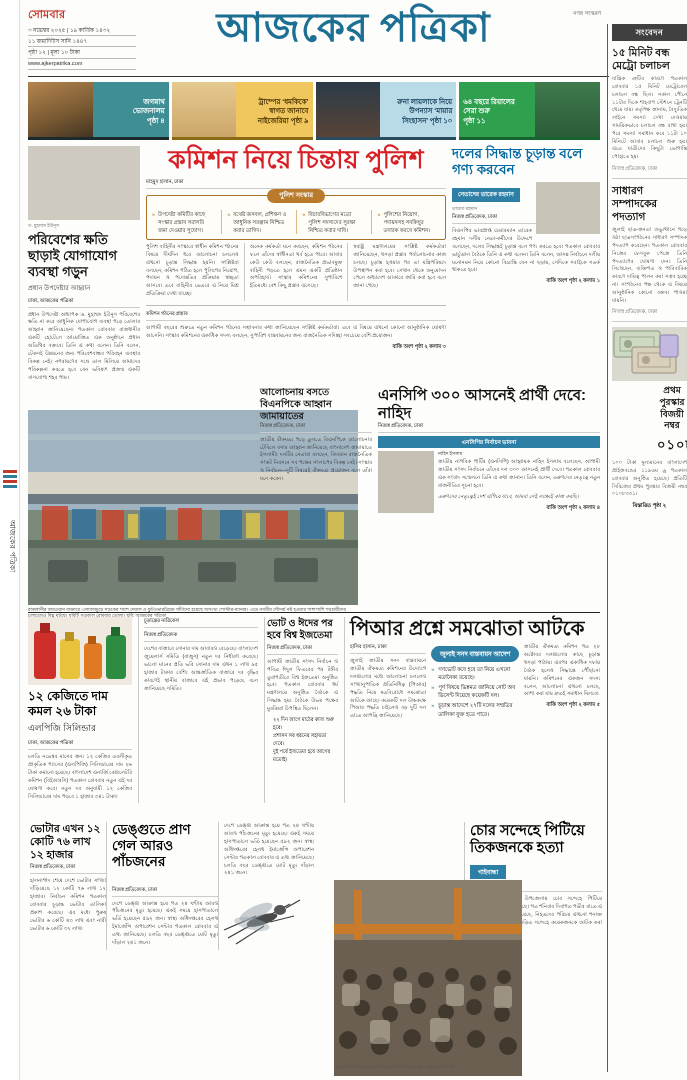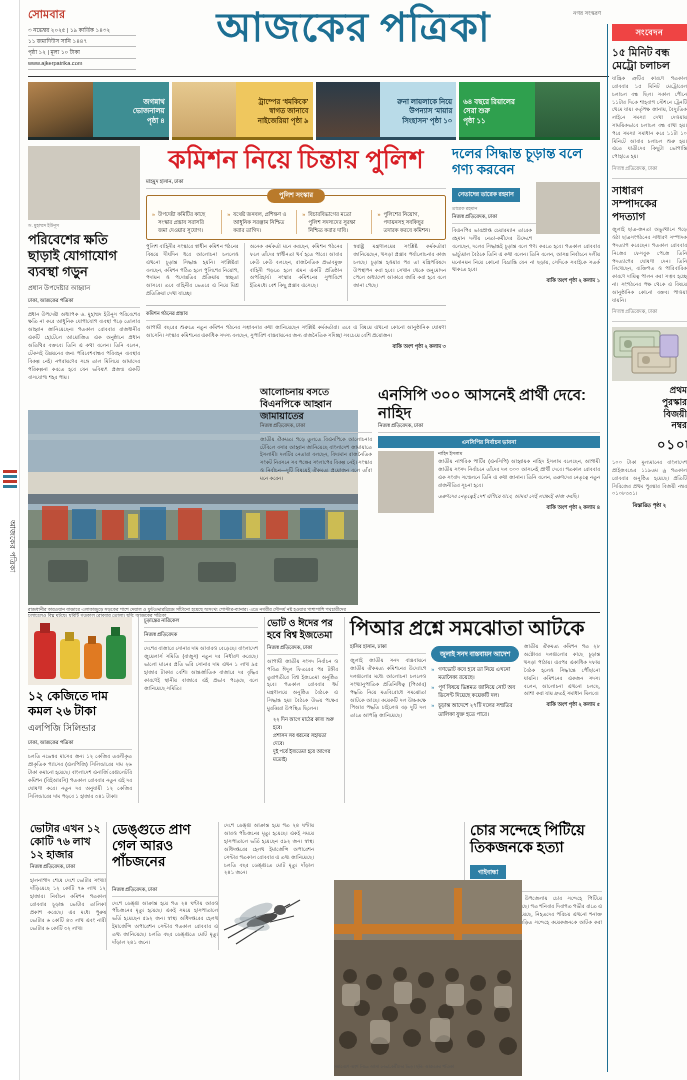--- a/index.html
+++ b/index.html
@@ -67,31 +67,31 @@
   .ph.p2 { background:linear-gradient(180deg,#e6c98f,#caa468); }
   .ph.p3 { background:linear-gradient(180deg,#2b3b48,#5b4436); }
   .ph.p4 { background:linear-gradient(180deg,#3f7a4c,#2a5a38); }
 
   
   .rail {
     position:absolute; right:0; top:24px; width:80px; bottom:8px;
     border-left:1px solid #1d6f93; padding-left:4px;
   }
   .rail-hd {
-    background:#ef4444; color:#fff; text-align:center; font-size:8px; font-weight:bold;
+    background:#404040; color:#fff; text-align:center; font-size:8px; font-weight:bold;
     padding:2px 0; letter-spacing:.5px;
   }
   .rail h3 { font-size:10.5px; line-height:1.25; margin:5px 0 3px; color:#111; font-weight:bold; }
   .rail p { font-size:5.2px; line-height:1.5; text-align:justify; color:#333; margin-bottom:4px; }
   .rail .byl { font-size:5px; color:#666; margin-bottom:4px; }
   .rail hr { border:0; border-top:.5px solid #ccc; margin:5px 0; }
   .note-img { width:100%; height:54px; background:#d9d9cf; margin-bottom:4px; position:relative; overflow:hidden; }
   .rail h4 { font-size:9px; line-height:1.3; margin:4px 0 3px; font-weight:bold; color:#111; }
   .lotto-no { font-size:13px; font-weight:bold; letter-spacing:1px; color:#111; margin:2px 0 3px;}
-  .rail .center { text-align:right;margin-left:45px; }
+  .rail .center { text-align:center;margin-left:45px; }
   .rail .small-b { font-size:5.4px; font-weight:bold; text-align:center; margin-top:3px;}
 
   
   .col { font-size:5.2px; line-height:1.52; text-align:justify; color:#2a2a2a; }
   .col p { margin-bottom:3px; }
   .byline { font-size:5px; color:#555; font-weight:bold; border-bottom:.5px solid #ccc; padding-bottom:2px; margin-bottom:3px; }
   .rulethin { border-top:.5px solid #bbb; margin:4px 0; }
   .vline { border-left:.5px solid #c8c8c8; }
 
   

